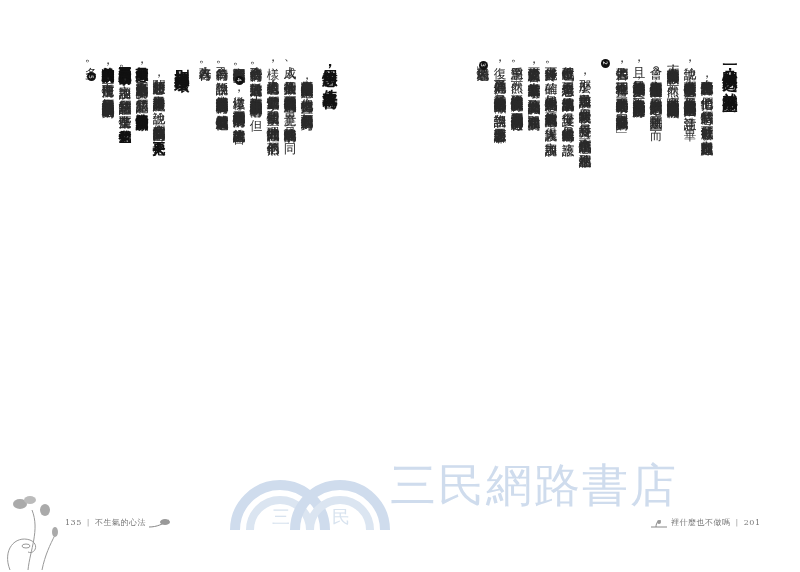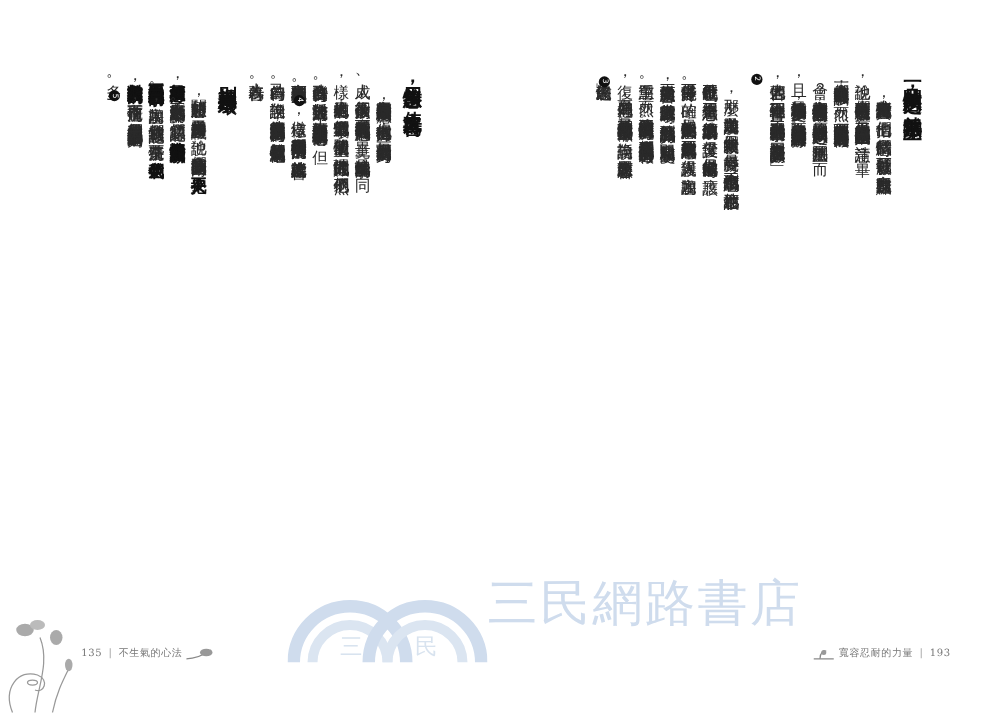--- a/index.html
+++ b/index.html
@@ -34,21 +34,21 @@
     position: absolute; top: 517px; font-size: 8px; color: #777; letter-spacing: 0.5px;
     font-family: "DejaVu Serif", serif; white-space: nowrap;
   }
   .footer .sep { margin: 0 5px; color: #999; }
 
   .watermark {
     position: absolute; left: 230px; top: 455px; width: 360px; height: 75px; pointer-events: none;
   }
   .wm-text {
     position: absolute; left: 160px; top: 0px; font-family: Liberation Sans, sans-serif;
-    font-size: 40px; color: #cfdced; letter-spacing: 2px; white-space: nowrap;
+    font-size: 46px; color: #cfdced; letter-spacing: 2px; white-space: nowrap;
   }
   .wm-url {
     position: absolute; left: 168px; top: 40px; font-family: "DejaVu Sans", sans-serif;
     font-size: 19px; color: #cfdced; white-space: nowrap;
   }
   .ornament { position: absolute; left: 0; top: 490px; }
 </style>
 </head>
 <body>
 
@@ -124,21 +124,21 @@
     <div class="col" style="left:76px;">
       <span>憤怒的表達」</span><span class="note">3</span><span>。</span>
     </div>
 
     <div class="footer" style="left:250px;">
       <svg width="18" height="10" viewBox="0 0 18 10" style="vertical-align:middle;">
         <path d="M1 9 L17 9" stroke="#888"></path>
         <path d="M6 9 C6 4, 9 2, 11 3" stroke="#888" fill="none"></path>
         <circle cx="9" cy="4" r="2" fill="#999"></circle>
       </svg>
-      <span>寬容忍耐的力量</span><span class="sep">|</span><span>193</span>
+      <span>裡什麼也不做嗎</span><span class="sep">|</span><span>201</span>
     </div>
   </div>
 
   <div class="watermark">
     <svg width="160" height="75" viewBox="0 0 160 75" style="position:absolute;left:0;top:0;">
       <path d="M5 75 A45 45 0 0 1 95 75" fill="none" stroke="#cfdced" stroke-width="10"></path>
       <path d="M20 75 A30 30 0 0 1 80 75" fill="none" stroke="#dbe5f1" stroke-width="8"></path>
       <path d="M65 75 A45 45 0 0 1 155 75" fill="none" stroke="#cfdced" stroke-width="10"></path>
       <path d="M80 75 A30 30 0 0 1 140 75" fill="none" stroke="#dbe5f1" stroke-width="8"></path>
       <text x="42" y="68" font-size="18" fill="#d8e3ef" font-family="DejaVu Serif, serif">三</text>

